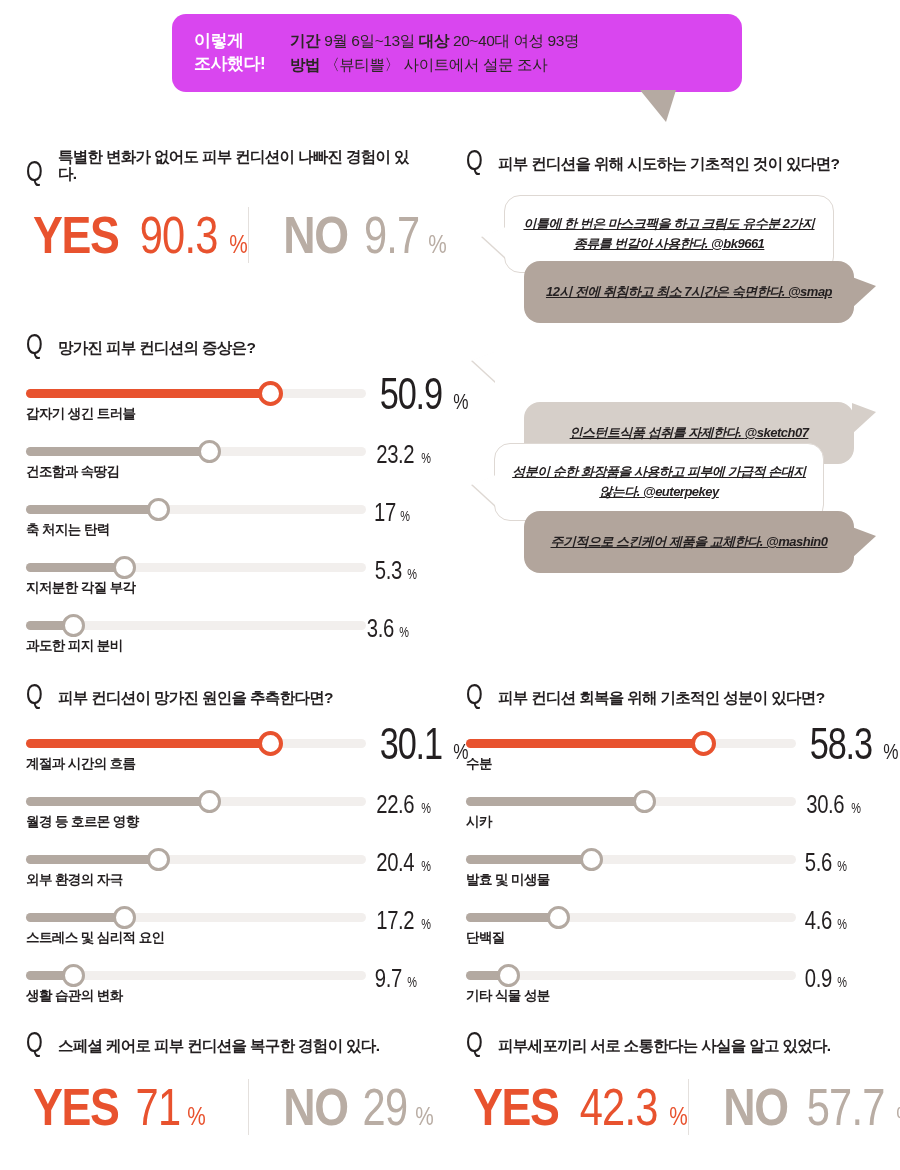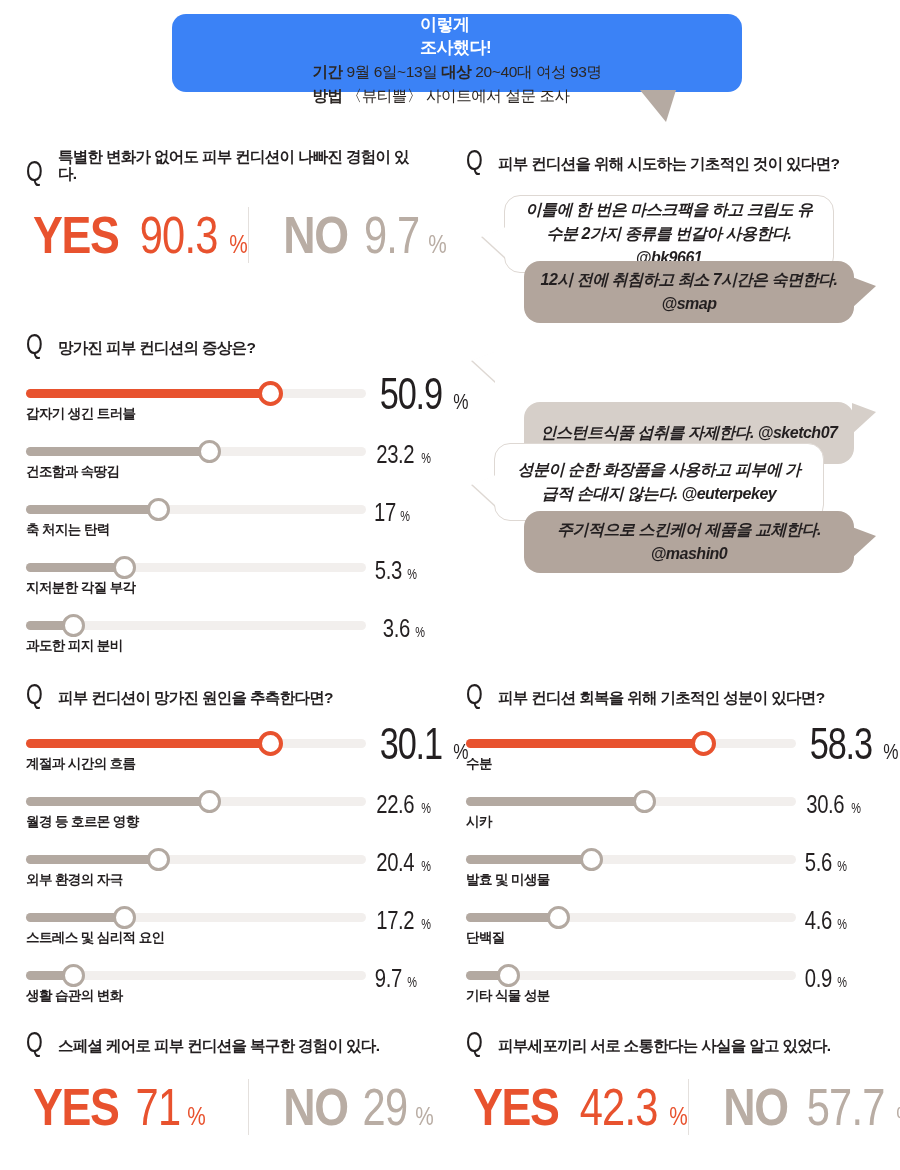--- a/index.html
+++ b/index.html
@@ -9,22 +9,22 @@
     font-family: "Liberation Sans", "DejaVu Sans", sans-serif;
     color: #231f20;
     overflow: hidden;
   }
   .page { position: relative; width: 900px; height: 1170px; }
 
   
   .header-bubble {
     position: absolute; left: 172px; top: 14px;
     width: 570px; height: 78px;
-    background: #3b82f6; border-radius: 14px;
-    display: flex; align-items: center; flex-direction: column;
+    background: #d946ef; border-radius: 14px;
+    display: flex; align-items: center;
   }
   .header-tail {
     position: absolute; left: 640px; top: 90px;
     width: 0; height: 0;
     border-left: 10px solid transparent;
     border-right: 26px solid transparent;
     border-top: 32px solid #b5aaa2;
     transform: scaleX(-1);
   }
   .header-left {
@@ -116,23 +116,24 @@
   .srow.hl .sval .n { font-size: 44px; font-weight: 400; letter-spacing: -1.5px; }
   .srow.hl .sval .p { font-size: 22px; }
 
   
   .bubbles { position: relative; margin-top: 18px; }
   .bub {
     position: absolute;
     border-radius: 16px;
     display: flex; align-items: center; justify-content: center;
     text-align: center;
-    font-size: 16px; font-style: italic; font-weight: bold;
+    font-size: 13px; font-style: italic; font-weight: bold;
     letter-spacing: -0.5px; line-height: 1.5; color: #231f20;
     padding: 0 16px;
+    text-decoration: underline;
   }
   .bub .handle { font-style: italic; font-weight: bold; }
   .bub.white { background: #ffffff; border: 1px solid #ded8d3; }
   .bub.tan-dark { background: #b2a59c; }
   .bub.tan-light { background: #d6cfc9; }
   
   .tail-l {
     position: absolute; width: 0; height: 0;
     border-top: 9px solid transparent;
     border-bottom: 22px solid transparent;
@@ -220,21 +221,21 @@
           <div class="sfill" style="width: 98.6px;"></div>
           <div class="sknob" style="left: 98.6px;"></div>
           <div class="slabel">지저분한 각질 부각</div>
           <div class="sval" style="left: 345px;"><span class="n">5.3</span><span class="p">%</span></div>
         </div>
         <div class="srow">
           <div class="strack" style="width: 340px;"></div>
           <div class="sfill" style="width: 47.6px;"></div>
           <div class="sknob" style="left: 47.6px;"></div>
           <div class="slabel">과도한 피지 분비</div>
-          <div class="sval" style="left: 353px;"><span class="n">3.6</span><span class="p">%</span></div>
+          <div class="sval" style="left: 337px;"><span class="n">3.6</span><span class="p">%</span></div>
         </div>
       </div>
   </div>
 
   <div class="qblock" style="left:466px; top:148px; width:420px;">
     <div class="qhead">
       <span class="qmark">Q</span>
       <span class="qtext">피부 컨디션을 위해 시도하는 기초적인 것이 있다면?</span>
     </div>
     <div class="bubbles" id="bubbles" style="height:420px;">

